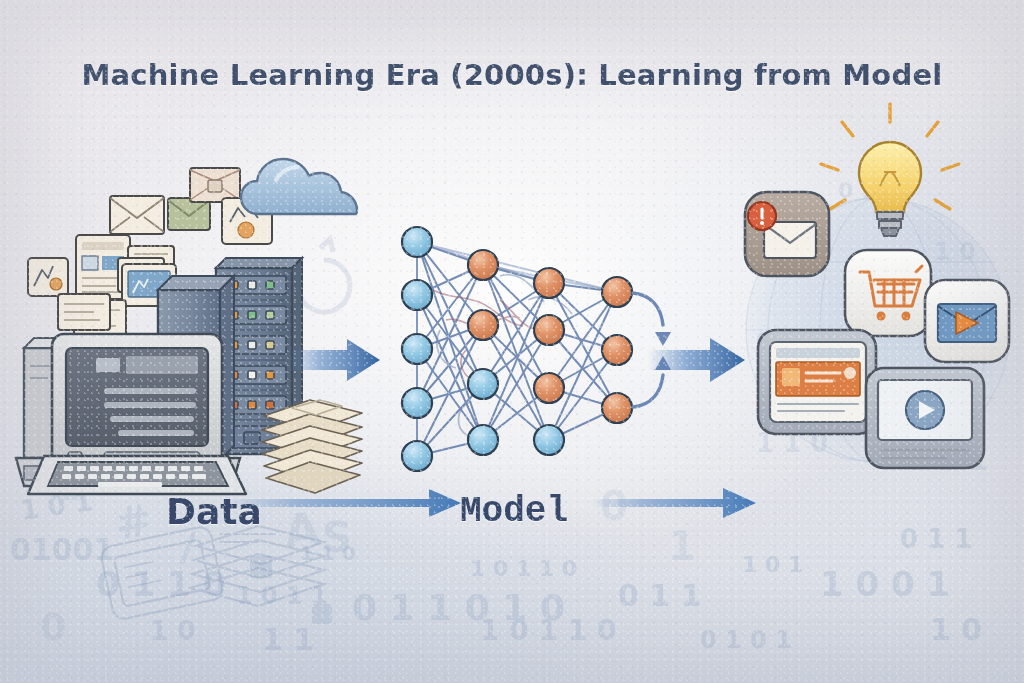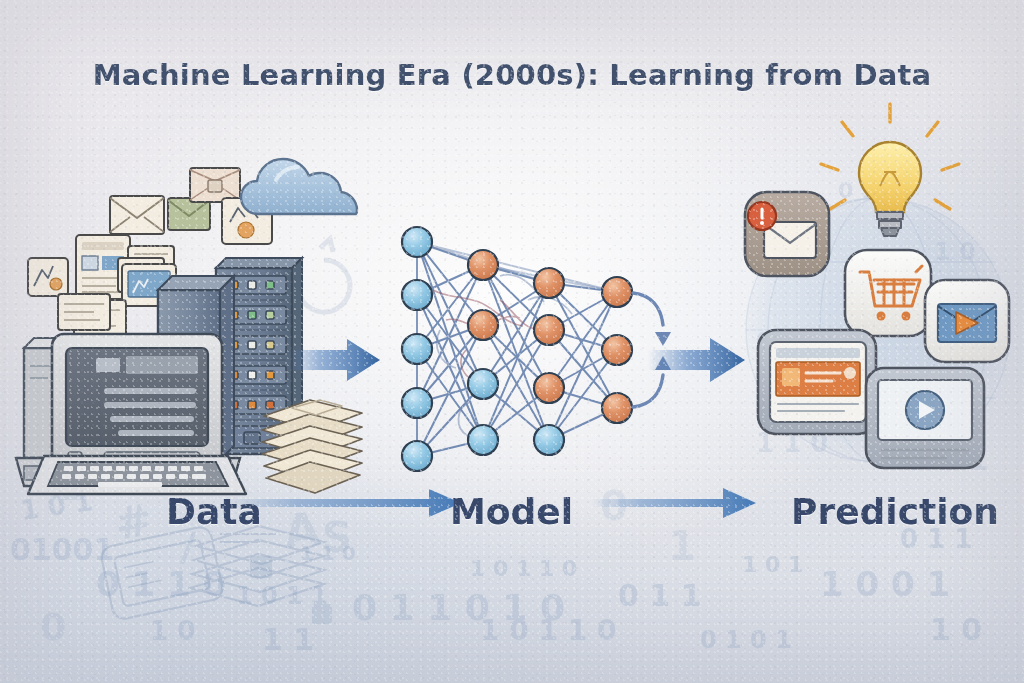--- a/index.html
+++ b/index.html
@@ -34,21 +34,21 @@
     color:#3f4f6b;text-shadow:0 1px 0 rgba(255,255,255,.65);
   }
 
   
   .stage-label{
     position:absolute;font-family:"DejaVu Sans","Liberation Sans",sans-serif;
     font-size:36px;font-weight:700;color:#37486a;
     text-shadow:0 1px 0 rgba(255,255,255,.7);white-space:nowrap;
   }
   #label-data{left:166px;top:491px;}
-  #label-model{left:450px;top:491px;}
+  #label-model{left:460px;top:491px;font-family:Liberation Mono, monospace;}
   #label-prediction{left:791px;top:491px;}
 </style>
 </head>
 <body>
 
 <div id="stage" class="nosel">
 
   <svg class="layer" viewBox="0 0 1024 683">
     <defs>
       <radialGradient id="globeG" cx="50%" cy="45%" r="55%">
@@ -573,21 +573,20 @@
 
     <g>
       <path d="M228 499h201v-10l32 14-32 14v-10H228z" fill="url(#arrThin)"></path>
     </g>
 
     <g>
       <path d="M592 499h131v-11l33 15-33 15v-11H592z" fill="url(#arrThin2)"></path>
     </g>
   </svg>
 
-  <div id="title">Machine Learning Era (2000s): Learning from Data</div>
+  <div id="title">Machine Learning Era (2000s): Learning from Model</div>
 
   <div class="stage-label" id="label-data">Data</div>
   <div class="stage-label" id="label-model">Model</div>
-  <div class="stage-label" id="label-prediction">Prediction</div>
 
   <div id="grain"></div>
   <div id="vignette"></div>
 </div>
 
 </body></html>

